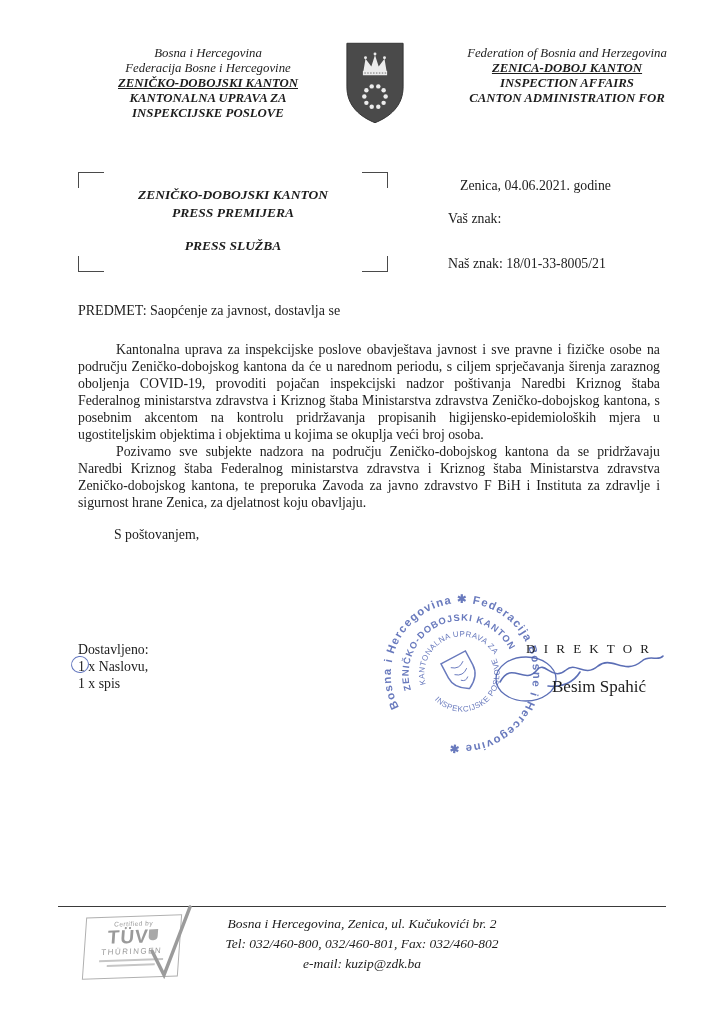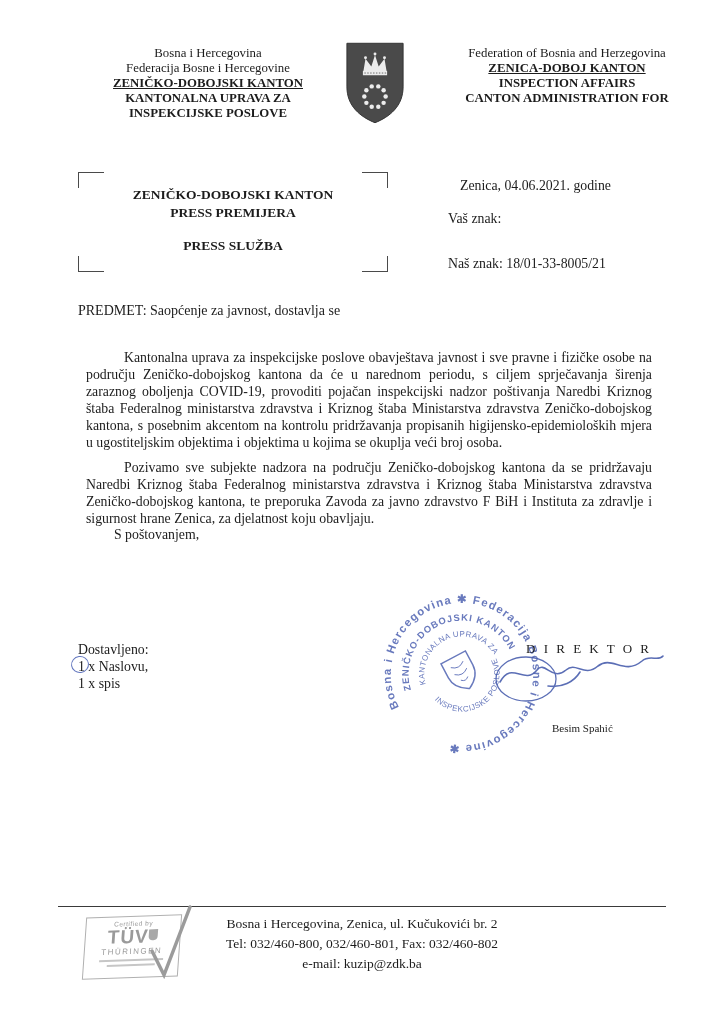--- a/index.html
+++ b/index.html
@@ -2,21 +2,21 @@
 <html><head>
 <meta charset="utf-8">
 <style>
   * { margin:0; padding:0; box-sizing:border-box; }
   html,body { width:724px; height:1024px; }
   body {
     font-family:"Liberation Serif","DejaVu Serif",serif;
     background:#ffffff; color:#1c1c1c; overflow:hidden; position:relative;
   }
   .abs { position:absolute; }
-  .center { text-align:center; }
+  .center { text-align:center;font-style:italic; }
   .u { text-decoration:underline; }
   .b { font-weight:bold; }
 
   .header-left  { left:88px; top:46px; width:240px; font-size:12.8px; line-height:15px; }
   .header-right { left:436px; top:46px; width:262px; font-size:12.8px; line-height:15px; }
   .coat { left:344px; top:40px; }
 
   .bracket { width:26px; height:16px; }
   .br-tl { left:78px;  top:172px; border-top:1.4px solid #4a4a4a; border-left:1.4px solid #4a4a4a; }
   .br-tr { left:362px; top:172px; border-top:1.4px solid #4a4a4a; border-right:1.4px solid #4a4a4a; }
@@ -26,33 +26,33 @@
   .addr { left:78px; top:186px; width:310px; font-size:13.5px; font-weight:bold; line-height:18px; }
   .addr .gap { margin-top:15px; }
 
   .meta-date { left:460px; top:178px; font-size:13.8px;text-align:center; }
   .meta-your { left:448px; top:211px; font-size:13.8px; }
   .meta-our  { left:448px; top:256px; font-size:13.8px; }
 
   .subject { left:78px; top:303px; font-size:14px; }
 
   .body-text { left:78px; top:341px; width:582px; font-size:13.8px; line-height:17px; text-align:justify; }
-  .body-text p { text-indent:38px; margin:8px; }
+  .body-text p { text-indent:38px; margin:0; }
 
   .closing { left:114px; top:527px; font-size:13.8px; }
 
   .distribution { left:78px; top:641px; font-size:13.8px; line-height:17px; }
   .circle-one { left:71px; top:656px; width:18px; height:17px; border:1.6px solid rgba(82,104,184,.9);
                 border-radius:50%; transform:rotate(-8deg); }
 
   .stamp-wrap { left:378px; top:590px; width:168px; height:168px; transform:rotate(-28deg); opacity:.85; }
   .stamp-wrap text { fill:#4f63b2; font-family:"Liberation Sans",sans-serif; }
 
   .sig-title { left:526px; top:641px; font-size:13px; letter-spacing:2.5px; }
-  .sig-name  { left:552px; top:677px; font-size:11px;margin-top:45px; }
+  .sig-name  { left:552px; top:677px; font-size:17px; }
   .sig-svg   { left:482px; top:646px; }
 
   .footer-line { left:58px; top:906px; width:608px; height:1px; background:#3a3a3a; }
   .footer-text { left:157px; top:914px; width:410px; font-size:13.5px; line-height:20px; }
 
   .tuv { left:84px; top:916px; width:96px; height:62px; border:1px solid #b0b0b0;
          transform:rotate(-2deg) skewX(-6deg); color:#9a9a9a; text-align:center;
          font-family:"Liberation Sans",sans-serif; padding-top:3px; background:#fff; }
   .tuv .cert { font-size:6.5px; letter-spacing:.5px; }
   .tuv .brand { font-size:19px; font-weight:bold; letter-spacing:1px; color:#9a9a9a; line-height:19px; }

